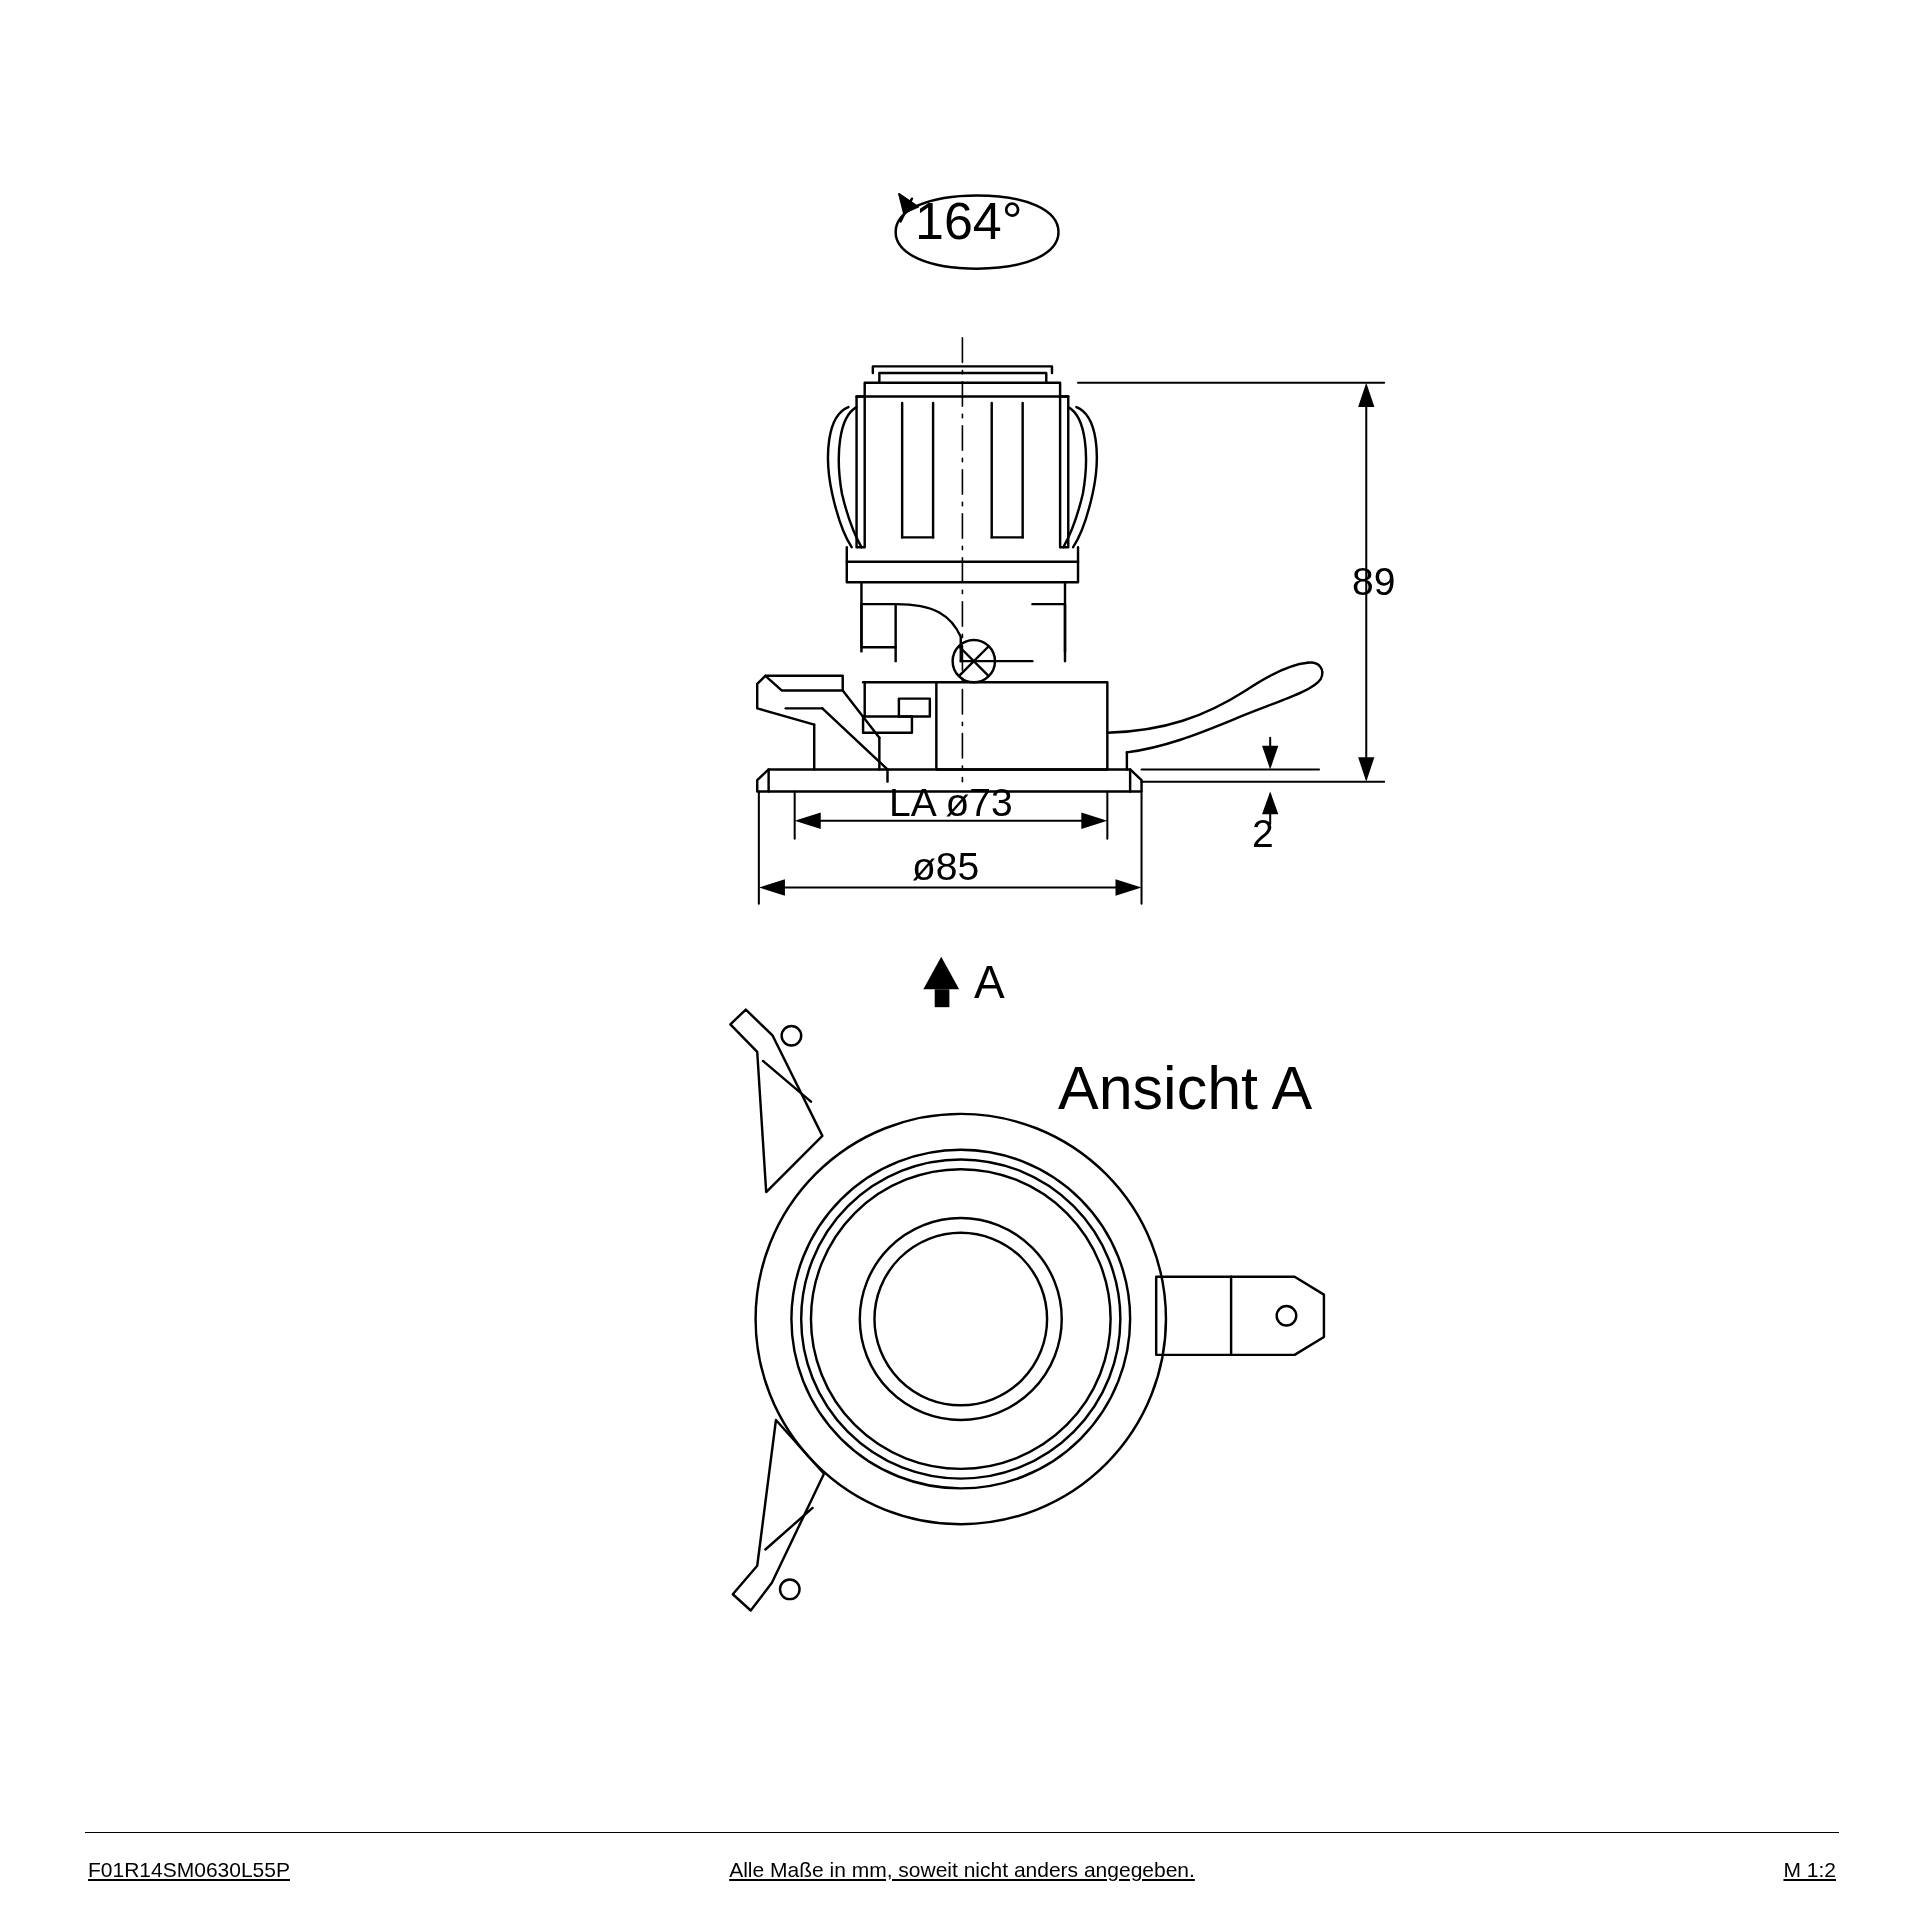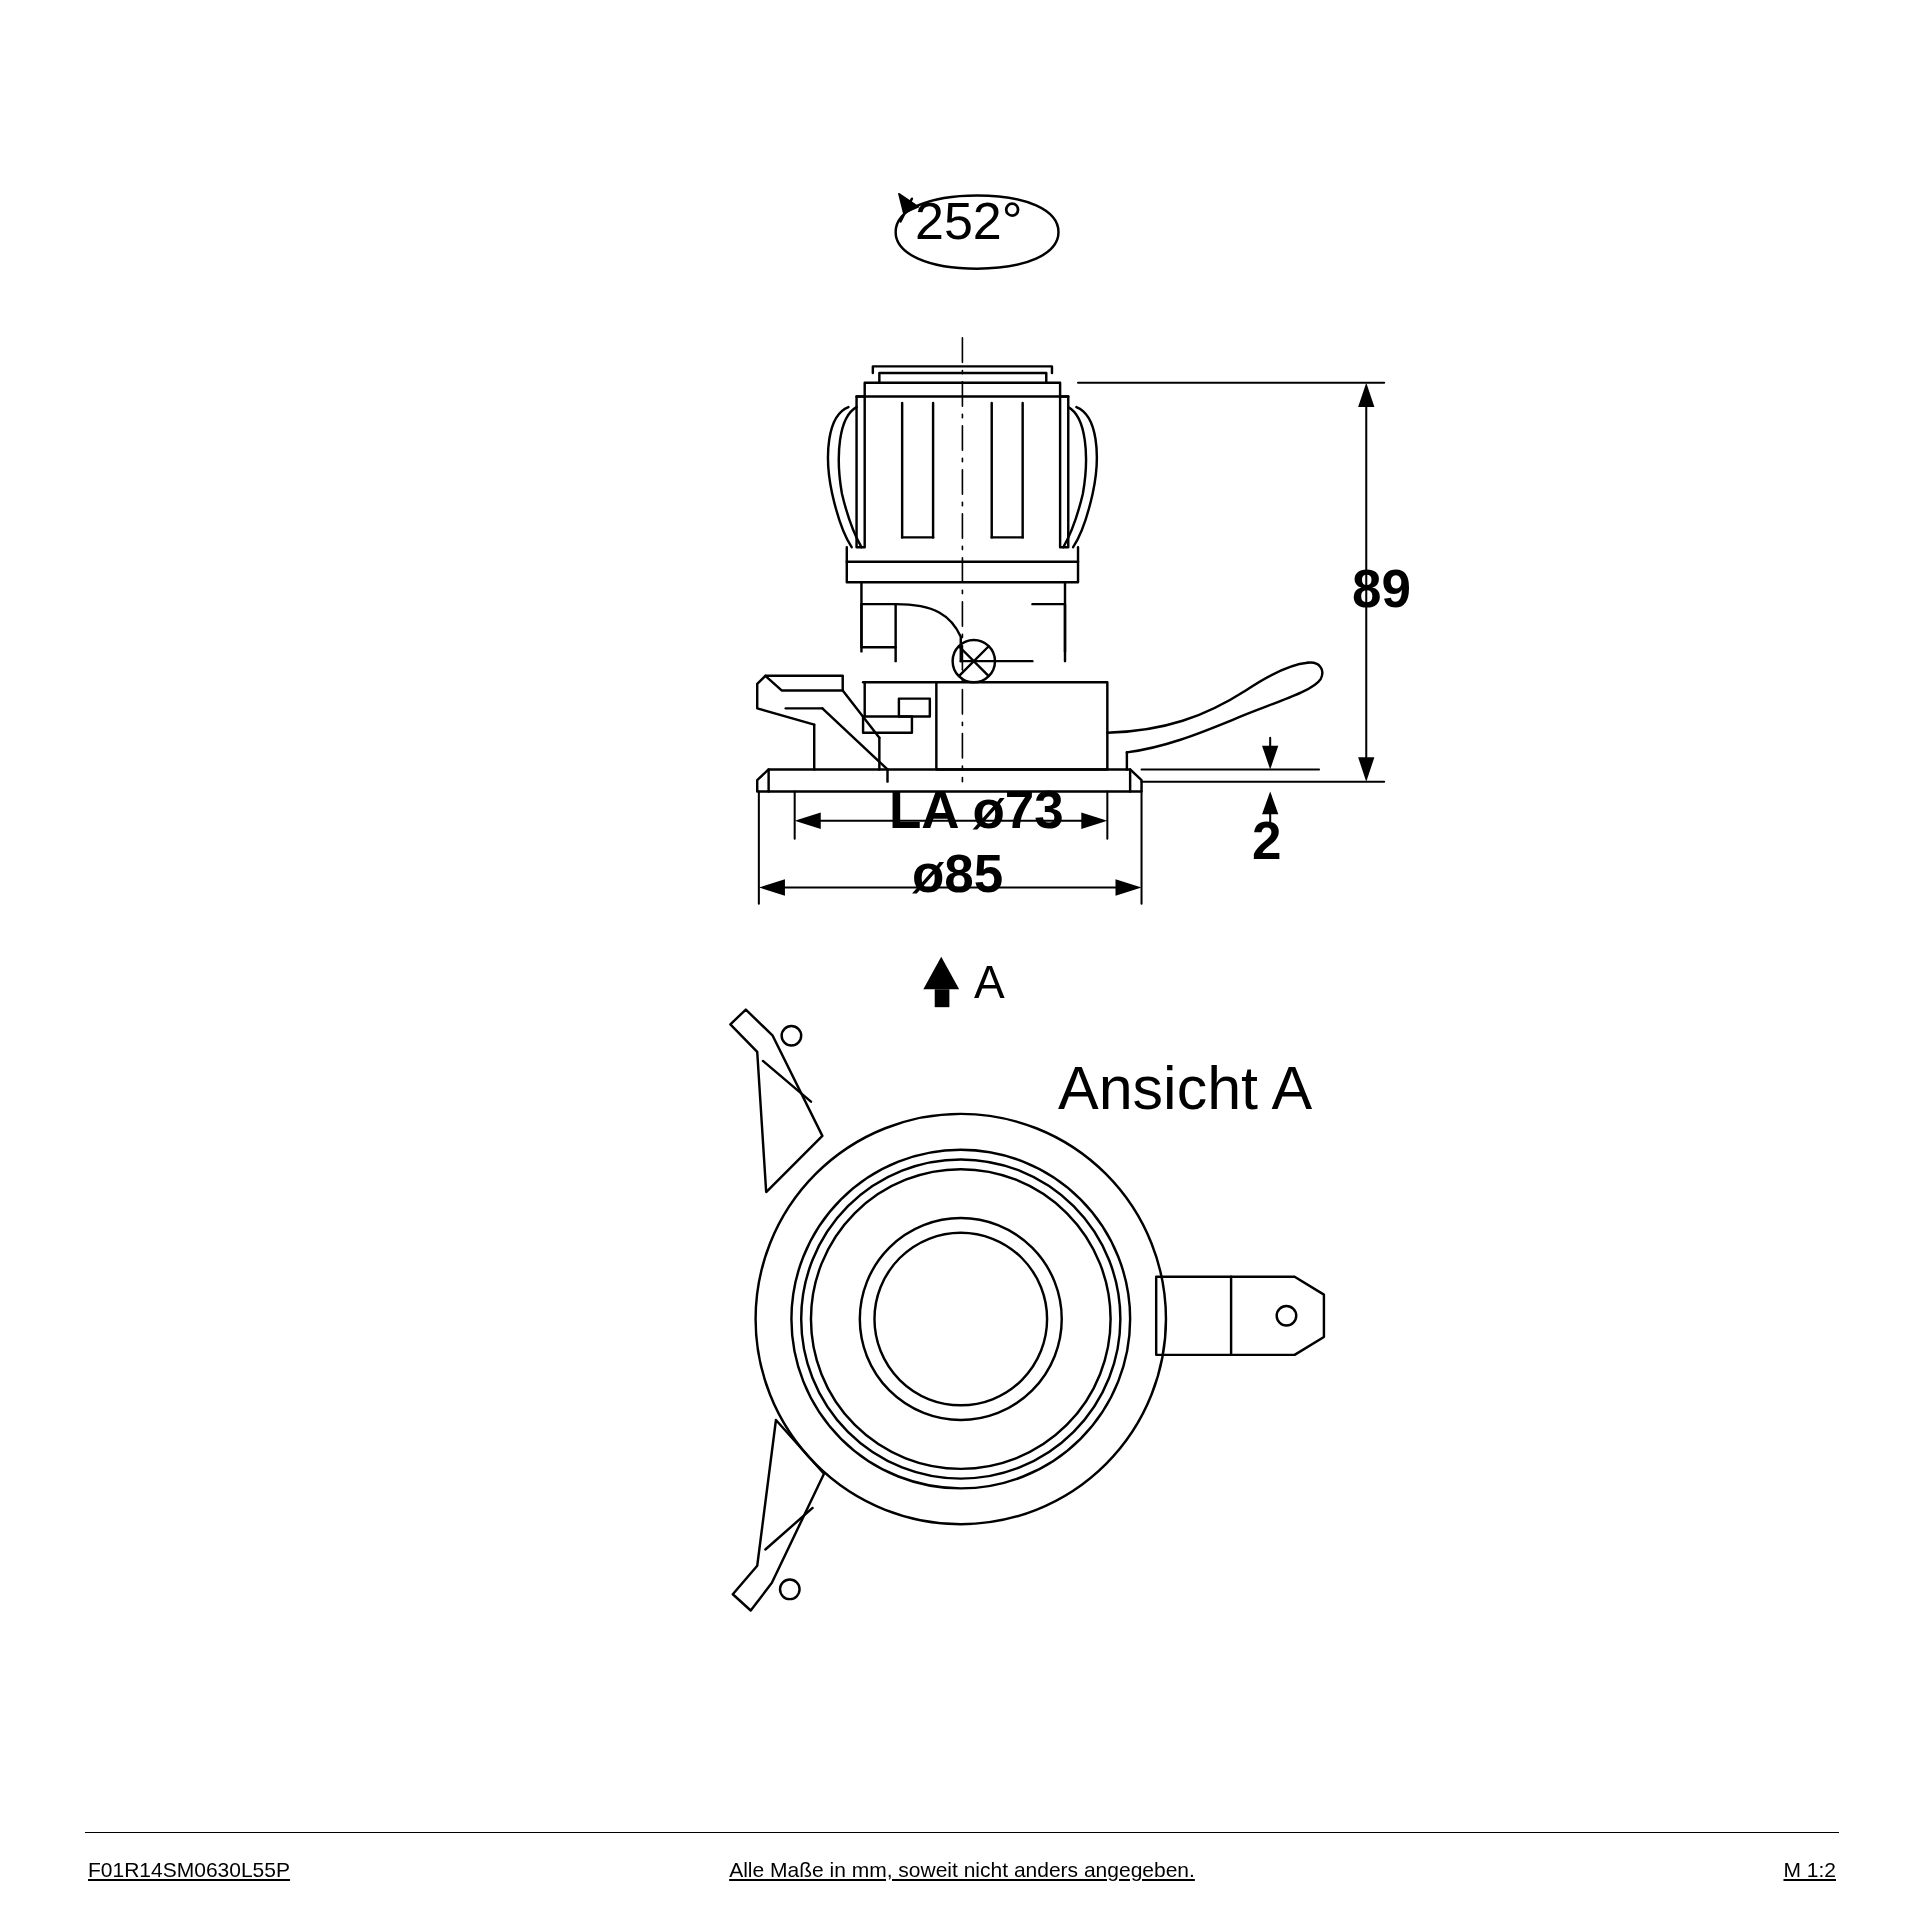--- a/index.html
+++ b/index.html
@@ -30,22 +30,21 @@
   .label {
     position: absolute;
     white-space: nowrap;
     line-height: 1;
   }
   .rot-label {
     font-size: 52px;
     letter-spacing: 0px;
   }
   .dim-label {
-    font-size: 53px;
-    font-weight: bold;
+    font-size: 39px;
   }
   .view-label {
     font-size: 61px;
   }
   .arrow-label {
     font-size: 46px;
   }
   .footer-left, .footer-center, .footer-right {
     position: absolute;
     bottom: 42px;
@@ -193,21 +192,21 @@
         <circle cx="970" cy="1952" r="12"></circle>
 
         <path d="M1420 1568 L1590 1568 L1626 1590 L1626 1642 L1590 1664 L1420 1664 Z"></path>
         <line x1="1512" y1="1568" x2="1512" y2="1664"></line>
         <circle cx="1580" cy="1616" r="12"></circle>
       </g>
 
     </g>
   </svg>
 
-  <div class="label rot-label" style="left:915px; top:195px;">252°</div>
+  <div class="label rot-label" style="left:915px; top:195px;">164°</div>
 
   <div class="label dim-label" style="left:1352px; top:562px;">89</div>
 
   <div class="label dim-label" style="left:1252px; top:814px;">2</div>
 
   <div class="label dim-label" style="left:889px; top:783px;">LA ø73</div>
 
   <div class="label dim-label" style="left:912px; top:847px;">ø85</div>
 
   <div class="label arrow-label" style="left:974px; top:959px;">A</div>

